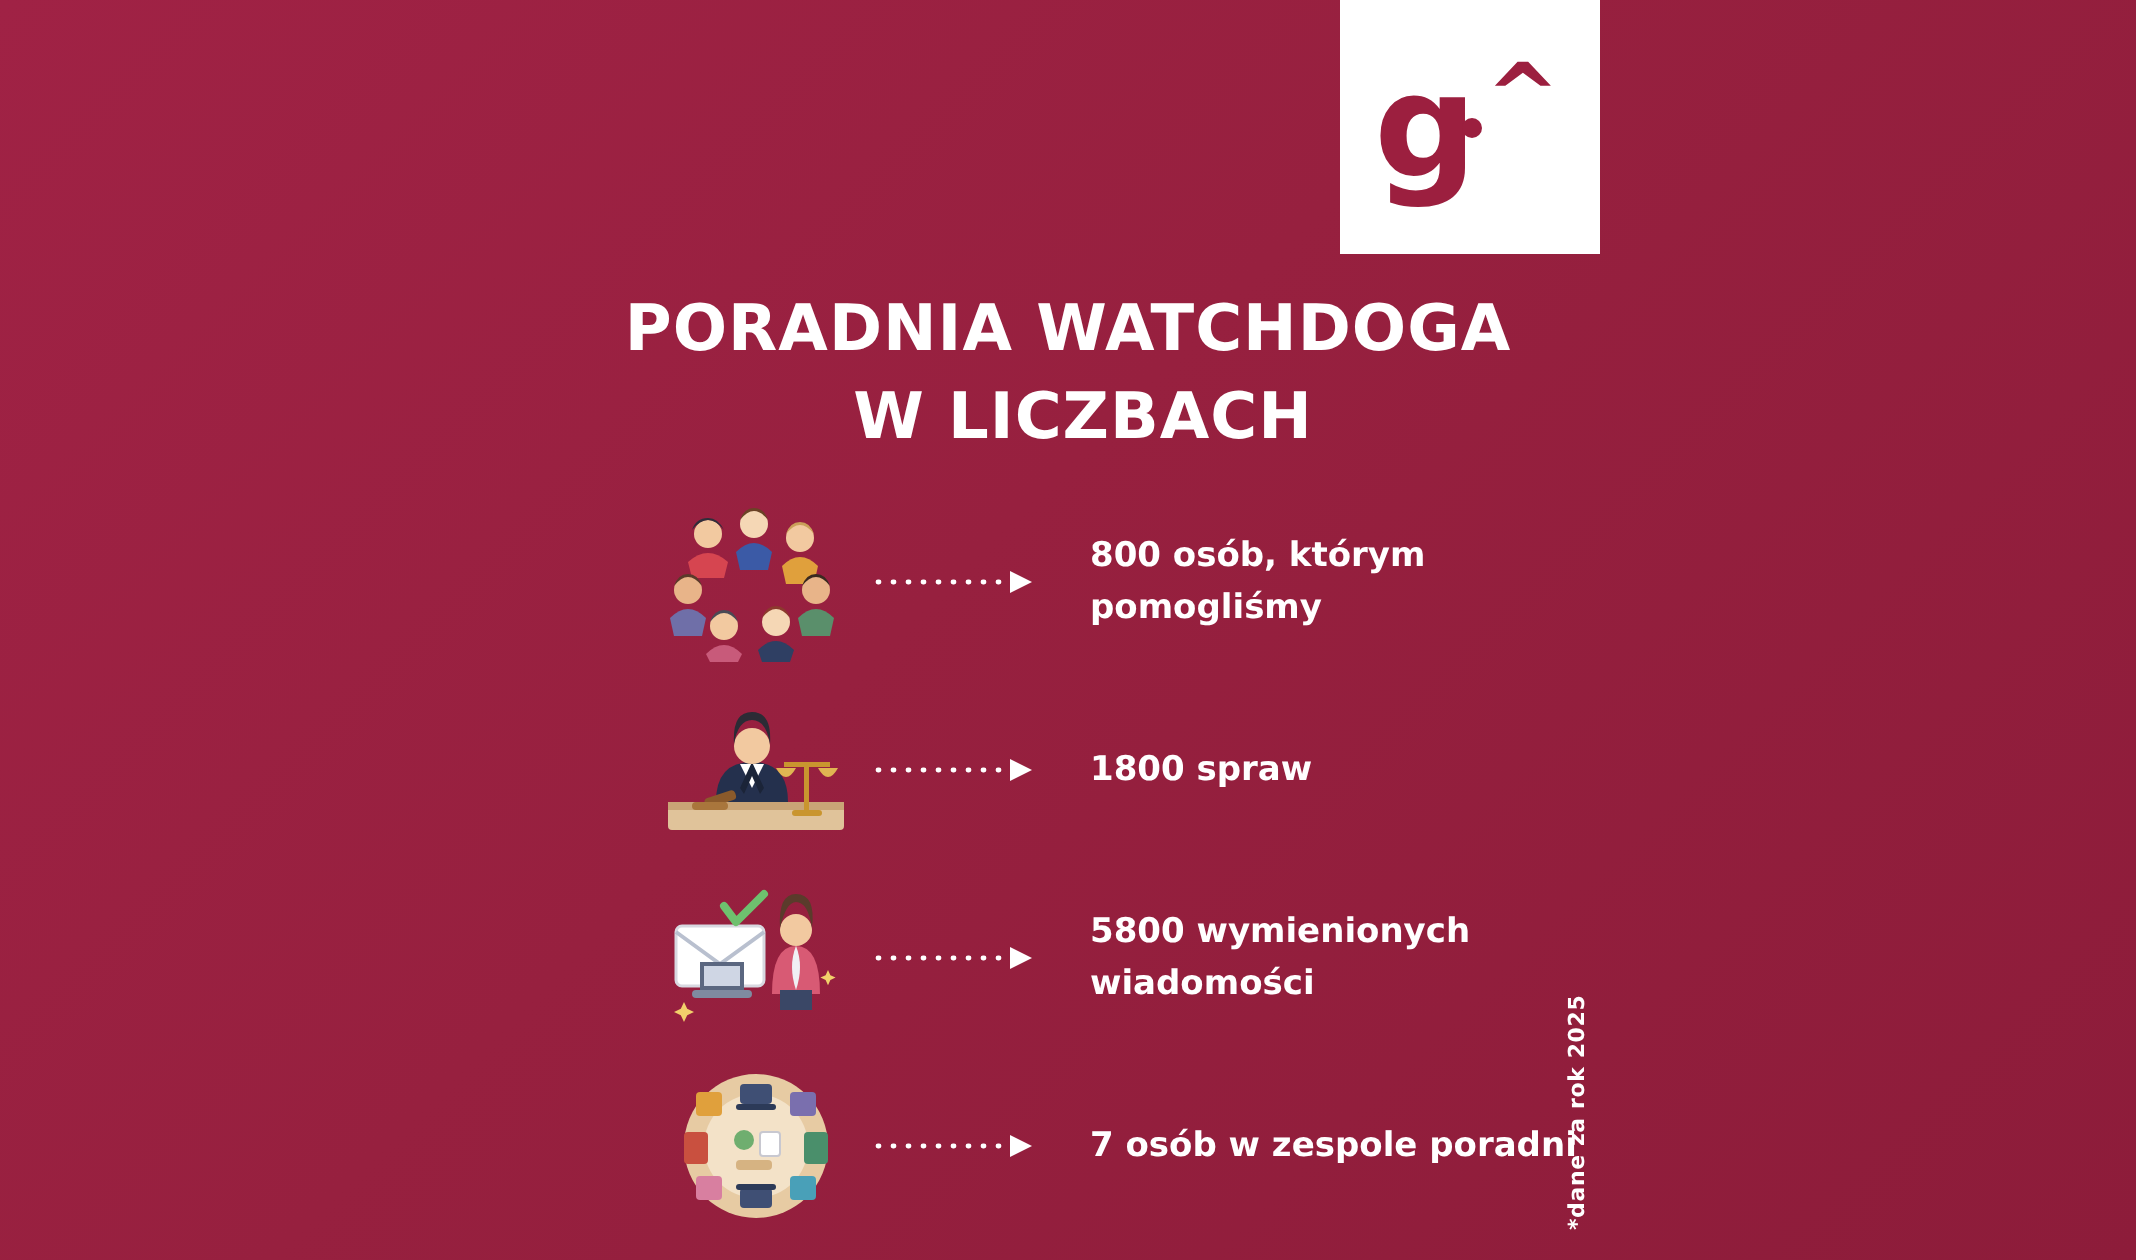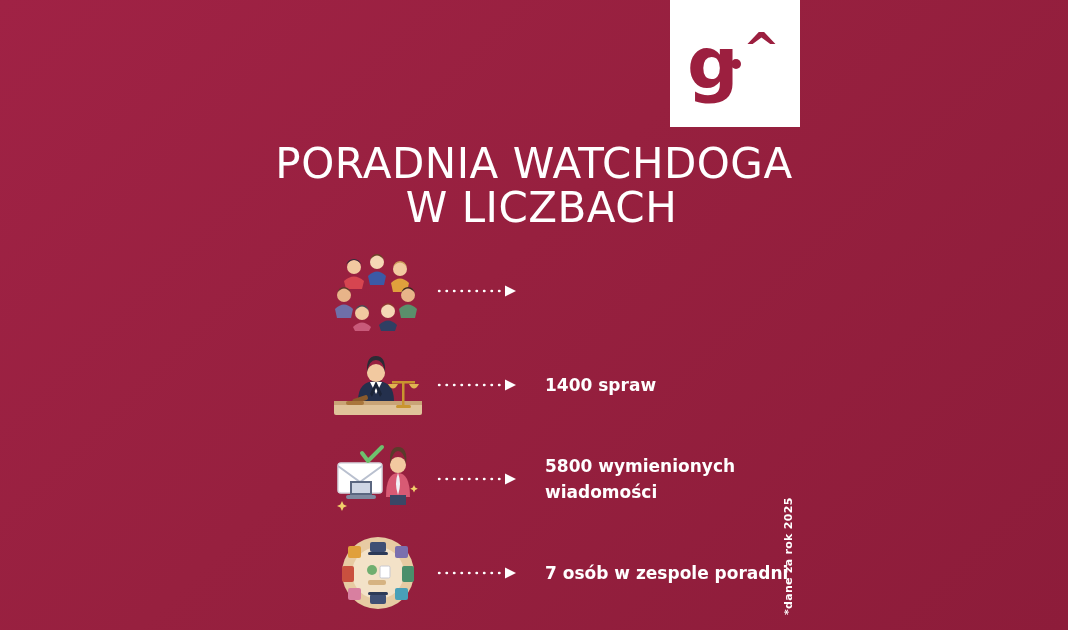--- a/index.html
+++ b/index.html
@@ -70,22 +70,22 @@
 
   
   .title {
     position: absolute;
     left: 0;
     right: 0;
     top: 142px;
     text-align: center;
     color: #ffffff;
     font-family: "DejaVu Sans", sans-serif;
-    font-weight: 400;
-    font-size: 42px;
+    font-weight: 700;
+    font-size: 32px;
     line-height: 44px;
     letter-spacing: 0.5px;
   }
   .title .line2 { display: block; padding-left: 15px; }
 
   
   .rows {
     position: absolute;
     left: 330px;
     top: 246px;
@@ -194,20 +194,21 @@
           <path d="M3 58 q9 -9 18 0 l-2 9 h-14z" fill="#6f6fa8"></path>
         </g>
       </svg>
     </div>
     <div class="dots-cell">
       <svg class="dots-svg" width="86" height="14" viewBox="0 0 86 14" aria-hidden="true">
         <line x1="2" y1="7" x2="70" y2="7" stroke="#ffffff" stroke-width="2.4" stroke-linecap="round" stroke-dasharray="0.5 7"></line>
         <path d="M68 1.5 L79 7 L68 12.5 Z" fill="#ffffff"></path>
       </svg>
     </div>
+    <div class="label-cell">800 osób, którym pomogliśmy</div>
   </div>
 
   <div class="row">
     <div class="icon-cell">
       <svg width="92" height="80" viewBox="0 0 92 80" aria-hidden="true">
 
         <rect x="2" y="56" width="88" height="14" rx="2" fill="#e0c39a"></rect>
         <rect x="2" y="56" width="88" height="4" fill="#c9a476"></rect>
 
         <path d="M26 56 q0 -20 18 -20 q18 0 18 20z" fill="#24304d"></path>
@@ -226,21 +227,21 @@
         <path d="M77 39 q5 9 10 0z" fill="#e0b552"></path>
         <rect x="64" y="60" width="15" height="3" rx="1.5" fill="#c9952f"></rect>
       </svg>
     </div>
     <div class="dots-cell">
       <svg class="dots-svg" width="86" height="14" viewBox="0 0 86 14" aria-hidden="true">
         <line x1="2" y1="7" x2="70" y2="7" stroke="#ffffff" stroke-width="2.4" stroke-linecap="round" stroke-dasharray="0.5 7"></line>
         <path d="M68 1.5 L79 7 L68 12.5 Z" fill="#ffffff"></path>
       </svg>
     </div>
-    <div class="label-cell">1400 spraw</div>
+    <div class="label-cell">1800 spraw</div>
   </div>
 
   <div class="row">
     <div class="icon-cell">
       <svg width="92" height="80" viewBox="0 0 92 80" aria-hidden="true">
 
         <rect x="6" y="24" width="44" height="30" rx="3" fill="#ffffff" stroke="#d8d8e0" stroke-width="1.5"></rect>
         <path d="M6 27 L28 43 L50 27" fill="none" stroke="#b9c0cf" stroke-width="2"></path>
 
         <path d="M30 14 l6 8 l14 -14" fill="none" stroke="#6ec06e" stroke-width="4" stroke-linecap="round" stroke-linejoin="round"></path>

